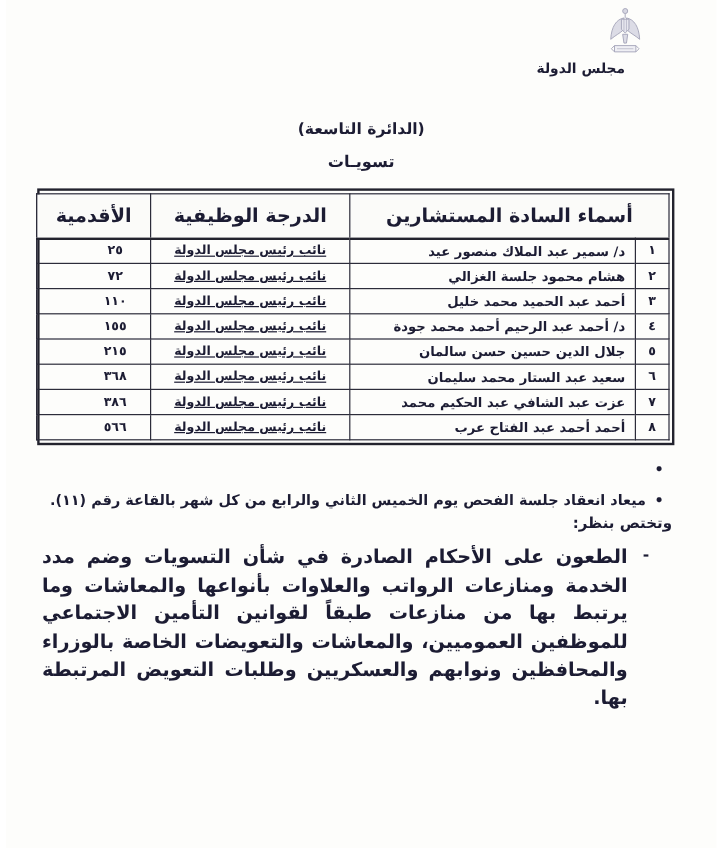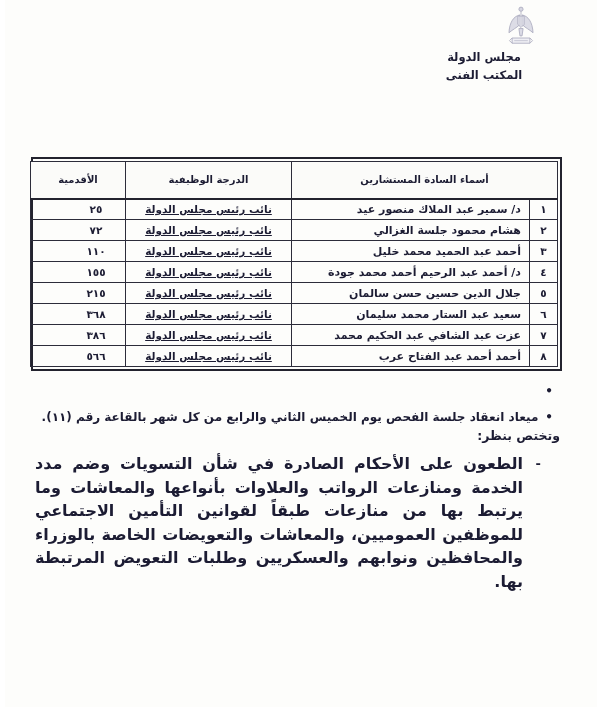--- a/index.html
+++ b/index.html
@@ -40,21 +40,21 @@
     width:531px;
     border:2px solid #23232e;
     padding:2px;
   }
   table {
     width:100%; border-collapse:collapse; table-layout:fixed;
     border:1px solid #23232e;
   }
   th, td { border:1px solid #2c2c3a; overflow:hidden; white-space:nowrap; }
   thead th {
-    height:37px; font-size:10px; text-align:center;
+    height:37px; font-size:16px; text-align:center;
     border-bottom:2px solid #23232e;
     background:#fbfbf9;
   }
   tbody td { height:21px; font-size:11px; }
   td.c-num { text-align:center; font-size:10.5px; }
   td.c-name { text-align:right; padding-right:8px;padding-left:32px; }
   td.c-grade { text-align:center; font-size:10.5px;text-decoration:underline; }
   td.c-sen { text-align:center; font-size:10.5px;padding-left:36px; }
   
   .bullets {
@@ -97,23 +97,26 @@
         <path d="M26 45 L34 45 L32 59 L28 59 Z" fill="#dcdce6" stroke-width="1.5"></path>
         <path d="M13 63 h34 v10 h-34 Z" fill="#efeff4" stroke-width="1.5"></path>
         <path d="M13 63 l-5 5 5 5 M47 63 l5 5 -5 5" stroke-width="1.5"></path>
         <path d="M17 68 h26" stroke-width="1"></path>
       </g>
     </svg>
   </div>
 
   <div class="org-block">
     <div>مجلس الدولة</div>
-    <div>المكتب الفنى</div>
-  </div>
-
+  </div>
+
+  <div class="title-block">
+    <div class="circuit-title">(الدائرة التاسعة)</div>
+    <div class="subject-title">تسويـات</div>
+  </div>
 
   <div class="table-wrap">
     <table>
       <colgroup>
         <col style="width:28px">
           <col style="width:238px">
           <col style="width:166px">
           <col style="width:95px">
       </colgroup>
       <thead>

